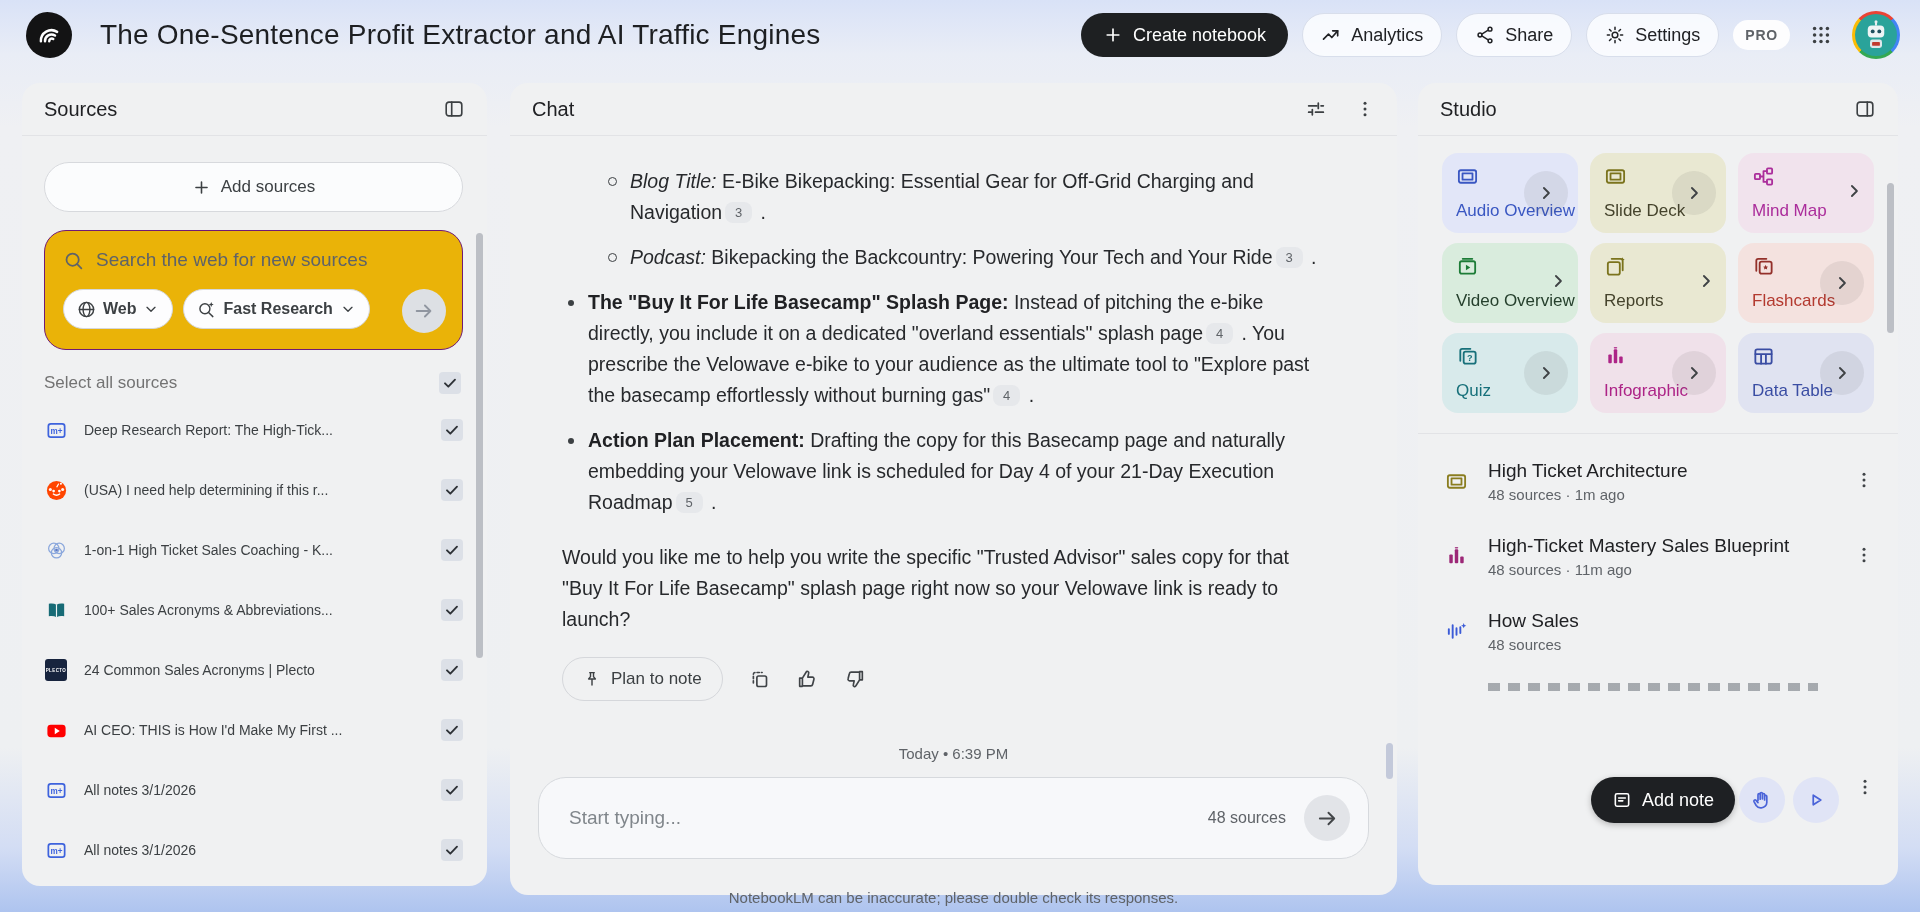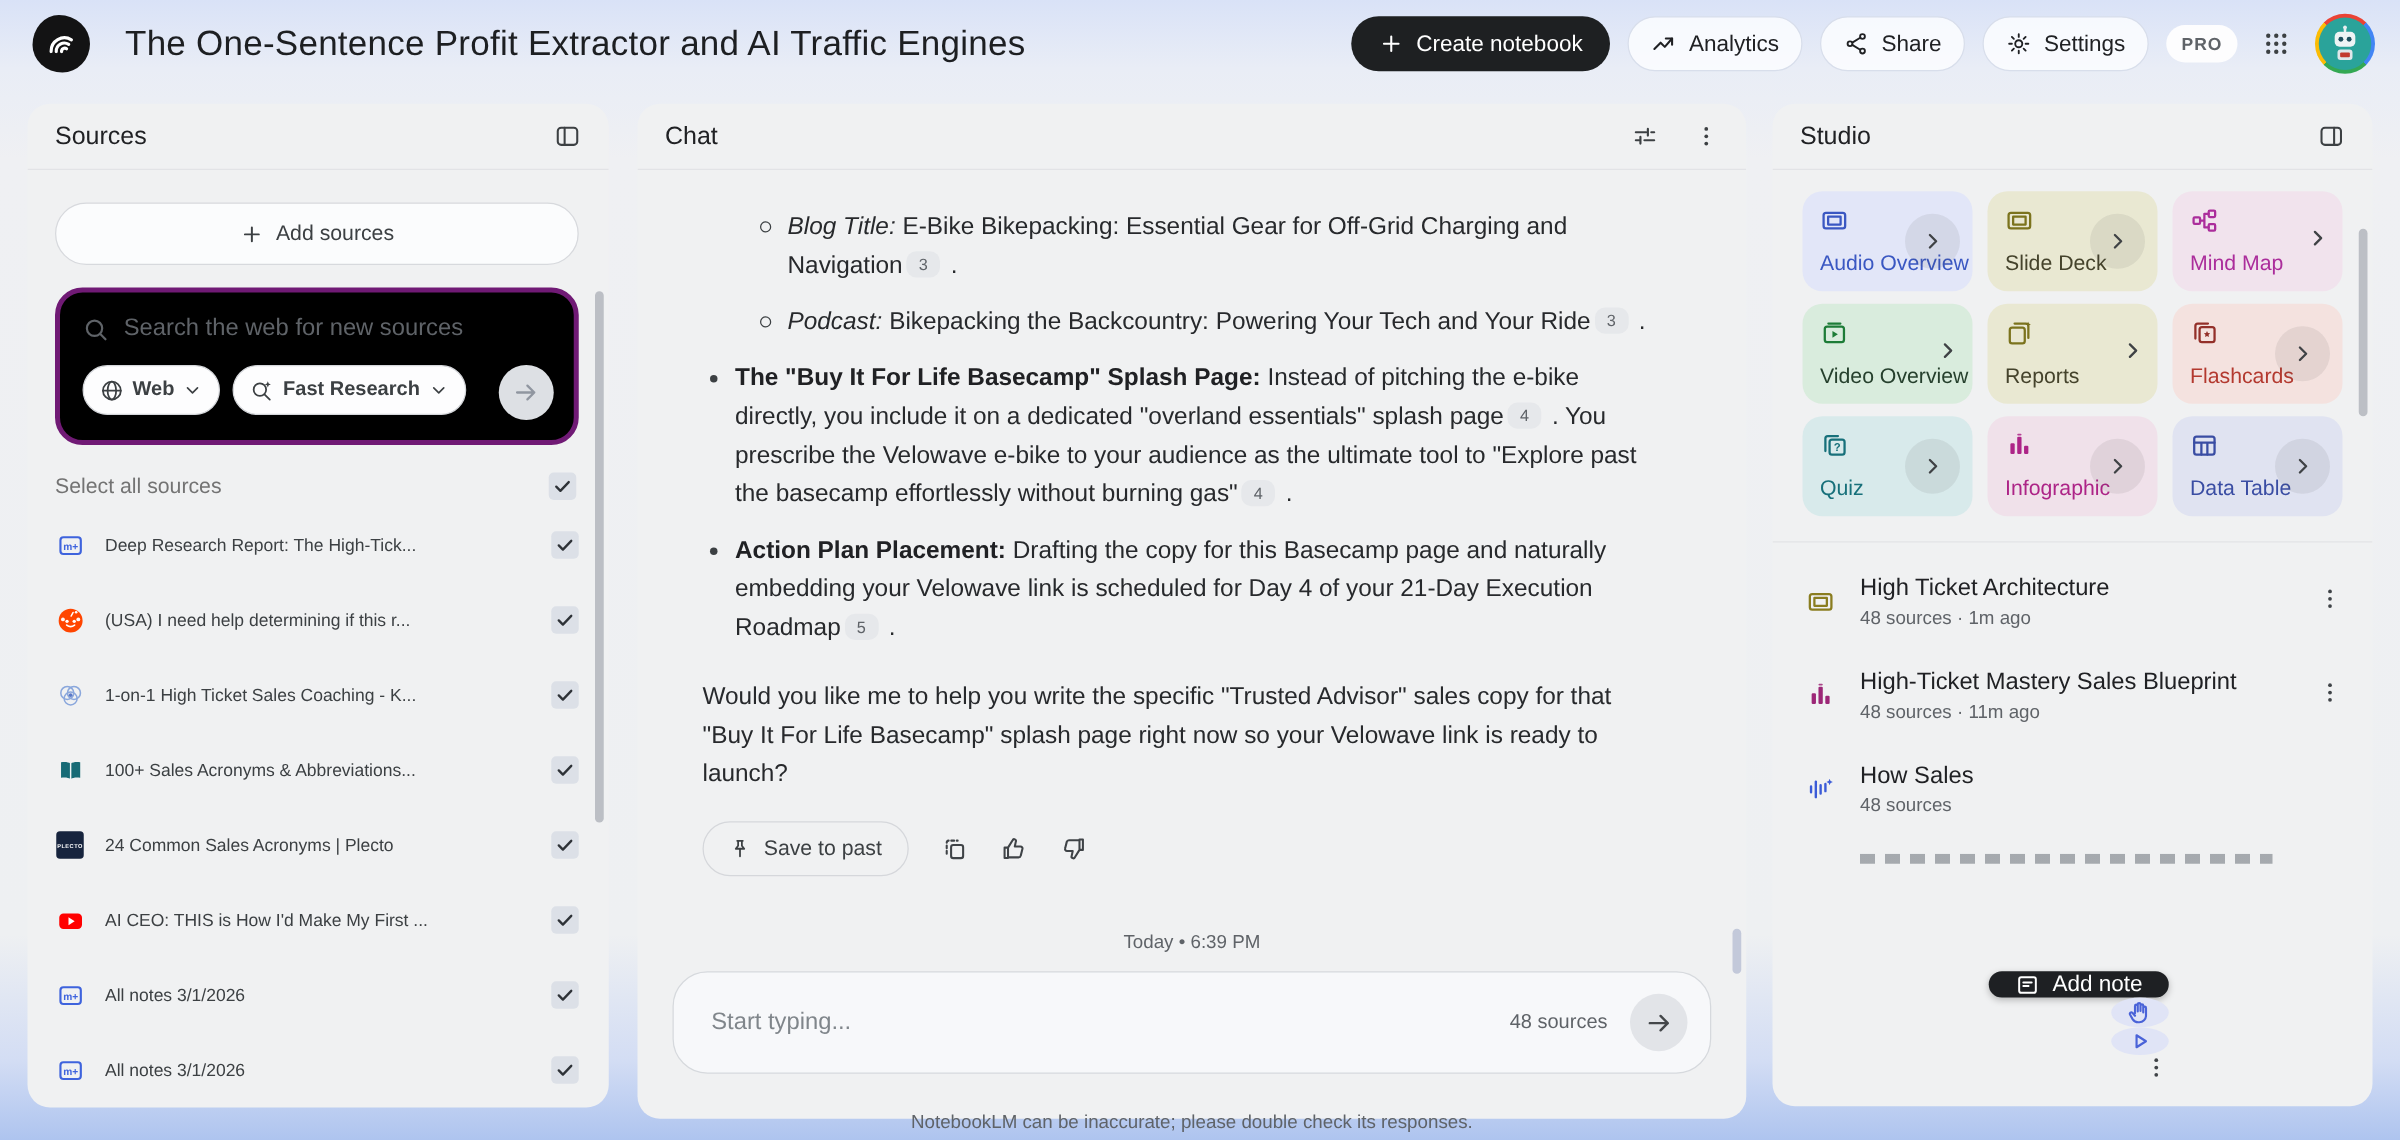--- a/index.html
+++ b/index.html
@@ -32,21 +32,21 @@
   .panel-title { font-size:20px; color:#202124; }
   .panel-toggle { color:#3c4043; cursor:pointer; }
 
   #sources-panel { left:22px; width:465px; height:803px; }
   #chat-panel   { left:510px; width:887px; height:812px; }
   #studio-panel { left:1418px; width:480px; height:802px; }
 
   
   .sources-body { padding:26px 24px 0 22px; position:relative; }
   .add-sources-btn { height:50px; width:100%; border:1px solid #d7d9dd; background:#fbfcfd; border-radius:25px; display:flex; align-items:center; justify-content:center; gap:10px; font-size:17px; color:#3c4043; cursor:pointer; }
-  .search-box { margin-top:18px; border:4px solid #701a75; background:#000000; border-radius:22px; padding:18px 16px 16px 18px; }
+  .search-box { margin-top:18px; border:1px solid #701a75; background:#eab308; border-radius:22px; padding:18px 16px 16px 18px; }
   .search-row { display:flex; align-items:center; gap:12px; color:#5f6368; font-size:19px; }
   .chips-row { display:flex; align-items:flex-start; margin-top:18px; gap:10px;font-weight:bold; }
   .chip { height:40px; border-radius:20px; border:1px solid #d5d7db; background:#fdfdfe; display:flex; align-items:center; gap:7px; padding:0 13px; font-size:16px; color:#3c4043; cursor:pointer; }
   .send-round { margin-left:auto; width:44px; height:44px; border-radius:50%; background:#dde0e4; color:#9096a0; display:flex; align-items:center; justify-content:center; cursor:pointer; }
   .select-all-row { display:flex; align-items:center; margin-top:22px; padding-right:2px; font-size:17px; color:#737373; }
   .checkbox { width:22px; height:22px; border-radius:4px; background:#dce0e7; display:flex; align-items:center; justify-content:center; color:#2e3237; cursor:pointer; flex:0 0 auto; }
   .source-list { margin-top:6px; }
   .source-row { height:60px; display:flex; align-items:center; gap:16px; }
   .source-icon { width:24px; height:24px; flex:0 0 auto; display:flex; align-items:center; justify-content:center; }
   .source-title { flex:1; font-size:14px; color:#3c4043; white-space:nowrap; overflow:hidden; }
@@ -85,21 +85,21 @@
   .studio-divider { height:1px; background:#e2e3e6; margin:20px -24px 0 -24px; }
   .studio-list { margin-top:10px; }
   .studio-item { display:flex; align-items:center; gap:18px; padding:16px 0; }
   .studio-item-icon { width:28px; flex:0 0 auto; display:flex; justify-content:center; }
   .studio-item-text { flex:1; min-width:0; }
   .studio-item-title { font-size:19px; color:#202124; white-space:nowrap; overflow:hidden; }
   .studio-item-meta { font-size:15px; color:#5f6368; margin-top:4px; }
   .kebab { color:#3f4347; cursor:pointer; flex:0 0 auto; }
   .partial-row { height:8px; overflow:hidden; margin:14px 0 0 46px; }
   .partial-row .bar { height:14px; width:330px; background:repeating-linear-gradient(90deg,#8d9298 0 12px,transparent 12px 20px); opacity:.75; }
-  .addnote-cluster { position:absolute; left:173px; top:694px; height:46px; display:flex; align-items:flex-end;flex-direction:column; }
+  .addnote-cluster { position:absolute; left:173px; top:694px; height:46px; display:flex; align-items:flex-start; }
   .addnote-btn { height:46px; border-radius:23px; background:#1e2023; color:#fff; border:none; display:flex; align-items:center; gap:10px; padding:0 21px; font-size:18px; cursor:pointer; box-shadow:0 2px 6px rgba(0,0,0,.25); }
   .round-blue { width:46px; height:46px; border-radius:50%; background:#e0e4f6; color:#4a63d8; display:flex; align-items:center; justify-content:center; cursor:pointer; }
 </style>
 </head>
 <body>
 
 <header class="app-header">
   <div class="logo">
     <svg class="ic" width="30" height="30" viewBox="0 0 24 24" fill="none" stroke="#ffffff" stroke-width="2">
       <path d="M5.5 17A8.5 8.5 0 0 1 18.5 9.5"></path>
@@ -400,21 +400,21 @@
       <div class="chat-block bullet"><span class="seg-bold">Action Plan Placement:</span><span class="seg-normal"> Drafting the copy for this Basecamp page and naturally embedding your Velowave link is scheduled for Day 4 of your 21-Day Execution Roadmap</span><span class="cite">5</span><span class="seg-normal"> .</span></div>
       <div class="chat-block paragraph"><span class="seg-normal">Would you like me to help you write the specific "Trusted Advisor" sales copy for that "Buy It For Life Basecamp" splash page right now so your Velowave link is ready to launch?</span></div>
     </div>
   <div class="msg-actions" style="margin-left:52px;">
     <button class="save-note-btn">
       <span>
           <svg class="ic" width="18" height="18" viewBox="0 0 24 24" fill="none" stroke="currentColor" stroke-width="1.9">
             <path d="M9 3.5h6M10 3.5v5.3L7.5 12h9L14 8.8V3.5M12 12v8"></path>
           </svg>
         </span>
-      <span>Save to past</span>
+      <span>Plan to note</span>
     </button>
     <span class="action-icon">
         <svg class="ic" width="21" height="21" viewBox="0 0 24 24" fill="none" stroke="currentColor" stroke-width="1.9">
           <rect x="9" y="8" width="11" height="12" rx="2"></rect>
           <path d="M5 16V6a2 2 0 0 1 2-2h8" stroke-dasharray="2.6 2.4"></path>
         </svg>
       </span>
     <span class="action-icon">
         <svg class="ic" width="22" height="22" viewBox="0 0 24 24" fill="none" stroke="currentColor" stroke-width="1.8">
           <path d="M7 11v9H4v-9h3zm0 8.5h9.2c.9 0 1.7-.6 1.9-1.5l1.4-5.5A1.8 1.8 0 0 0 17.8 10h-4.9l.9-4.2A1.5 1.5 0 0 0 11 4.6L7 11"></path>

